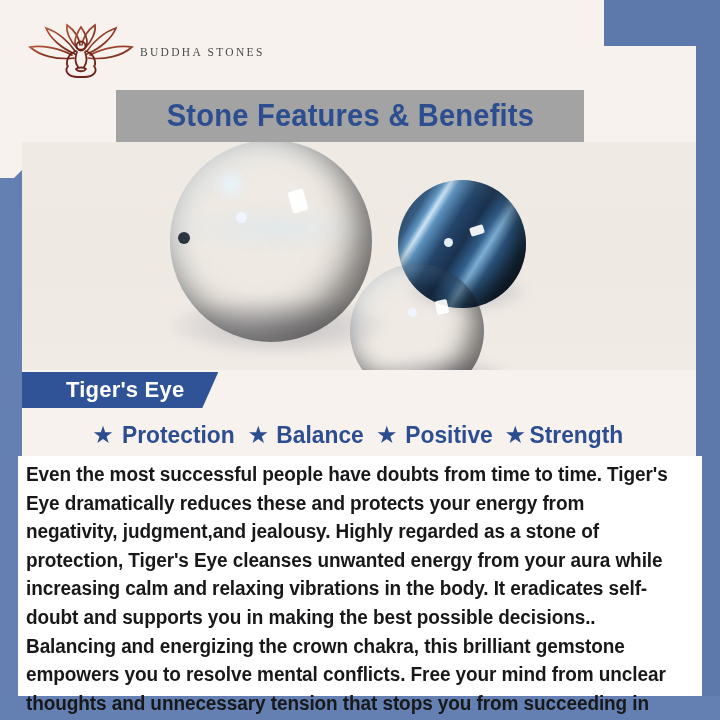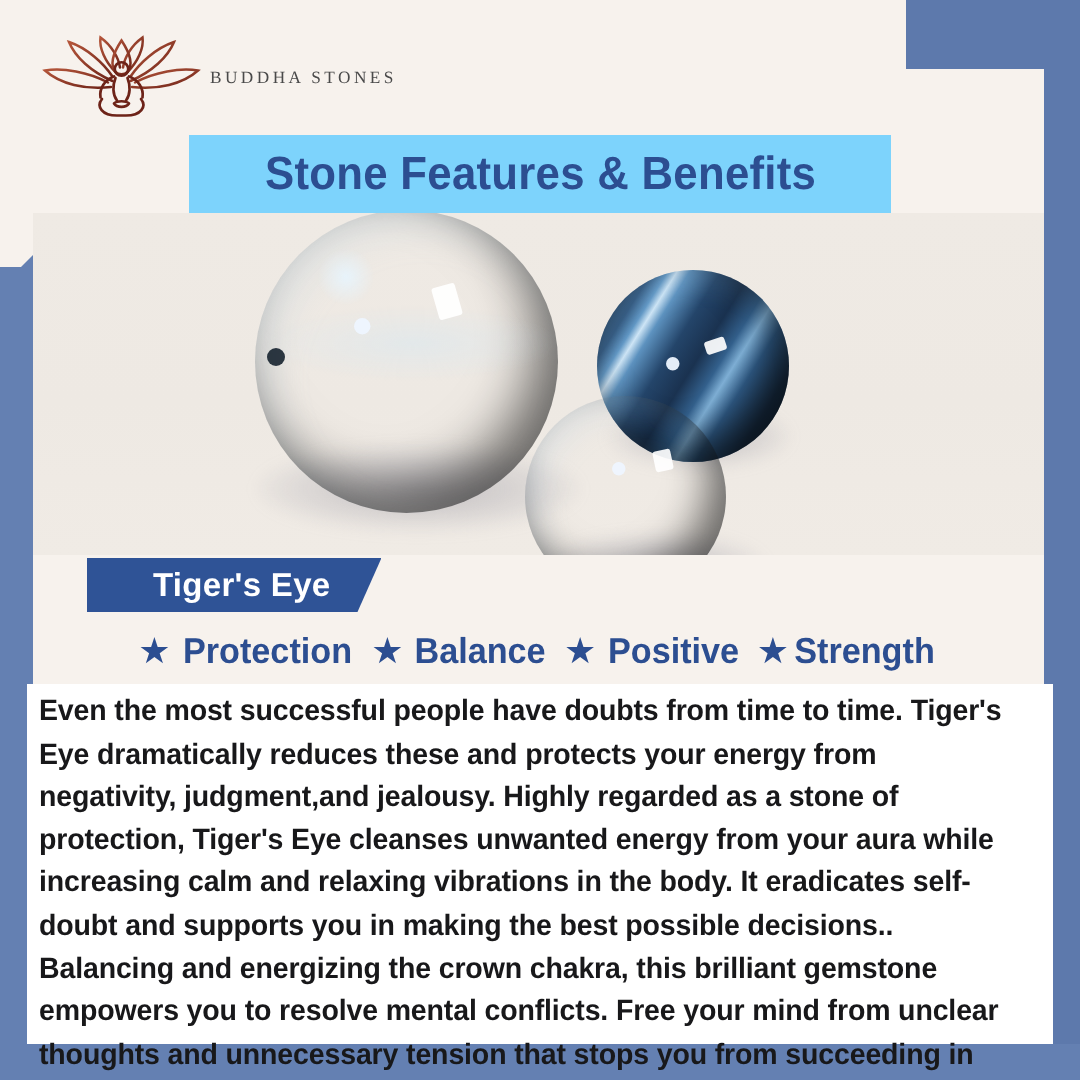--- a/index.html
+++ b/index.html
@@ -88,25 +88,25 @@
     margin-top: 2px;
     font-family: "Liberation Serif", serif;
     font-size: 11.5px;
     letter-spacing: 2.3px;
     color: #4a4a4a;
   }
 
   
   .title-banner {
     position: absolute;
-    left: 126px;
+    left: 116px;
     top: 90px;
     width: 468px;
     height: 52px;
-    background: #7dd3fc;
+    background: #a3a3a3;
     display: flex;
     align-items: center;
     justify-content: center;
   }
   .title-text {
     font-family: "Liberation Sans Narrow", "Liberation Sans", sans-serif;
     font-size: 31px;
     font-weight: bold;
     color: #2c4e91;
     letter-spacing: 0.2px;
@@ -214,21 +214,20 @@
     left: 22px;
     top: 372px;
     height: 36px;
     min-width: 196px;
     background: #2f5396;
     display: flex;
     align-items: center;
     padding: 0 34px 0 44px;
     box-sizing: border-box;
     clip-path: polygon(0 0, 100% 0, calc(100% - 16px) 100%, 0 100%);
-    margin-left: 36px;
   }
   .stone-banner-text {
     font-size: 22px;
     font-weight: bold;
     color: #ffffff;
     letter-spacing: 0.2px;
   }
 
   
   .benefits {

